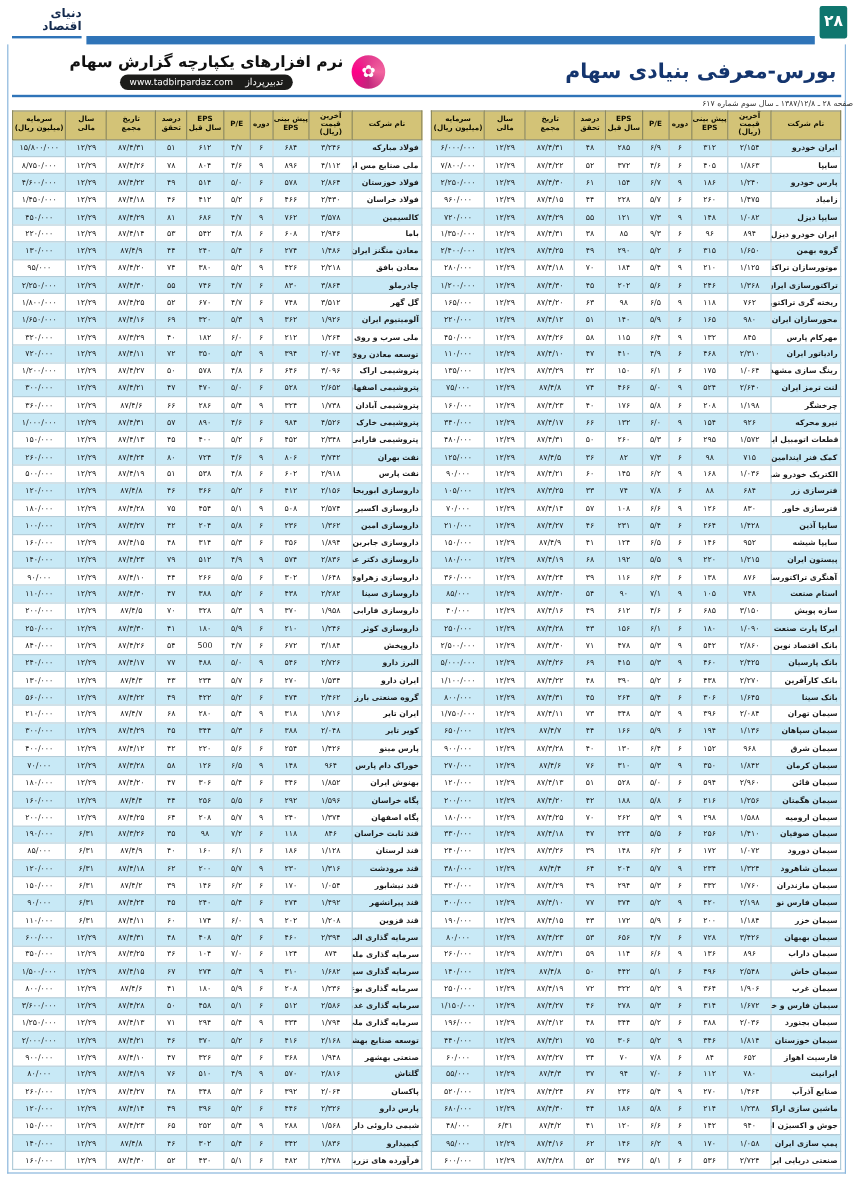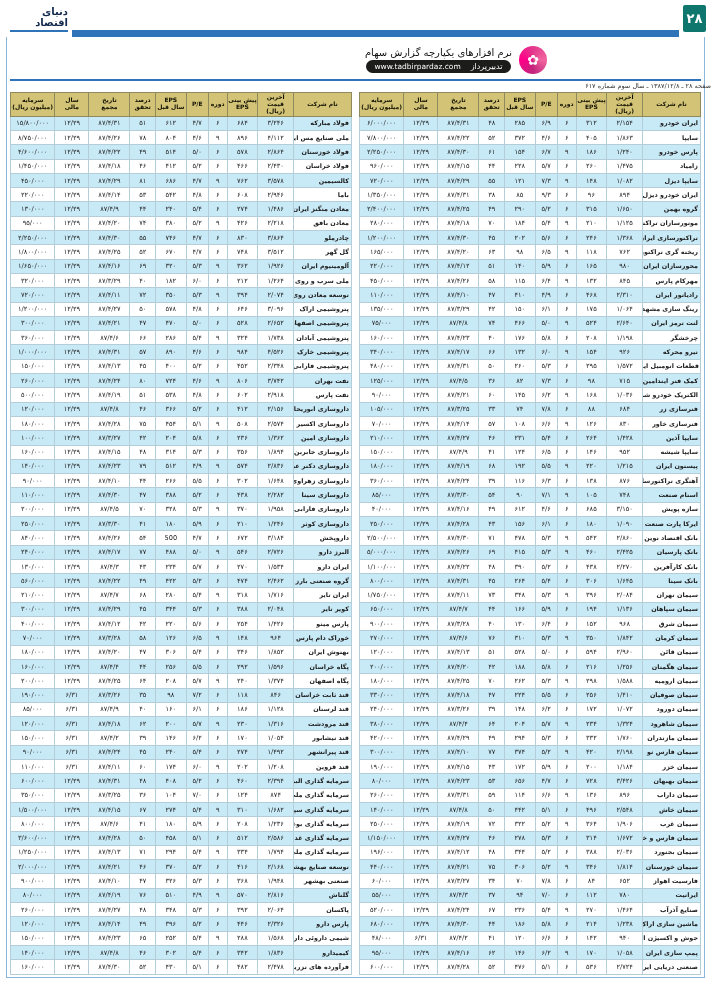--- a/index.html
+++ b/index.html
@@ -21,21 +21,21 @@
 
   .header{position:absolute;top:41px;right:14px;left:14px;height:37px;
           display:flex;align-items:center}
   .title{font-size:17px;font-weight:800;color:#14356e;letter-spacing:-.3px;white-space:nowrap}
   .ad{display:flex;align-items:center;gap:7px;margin-right:150px}
   .logo-circle{width:28px;height:28px;border-radius:50%;
                background:conic-gradient(#e23a8e,#f2659f,#c2267c,#f08,#e23a8e);
                display:flex;align-items:center;justify-content:center;
                color:#fff;font-size:14px;line-height:1}
   .ad-text{display:flex;flex-direction:column;align-items:center;gap:2px}
-  .ad-line1{font-size:10px;font-weight:normal;color:#111;white-space:nowrap}
+  .ad-line1{font-size:13px;font-weight:bold;color:#111;white-space:nowrap}
   .ad-box{background:#1c1c1a;color:#fff;border-radius:8px;padding:2px 8px;
           font-size:8px;display:flex;gap:10px;align-items:center;white-space:nowrap}
   .ad-box .url{direction:ltr;unicode-bidi:isolate;font-size:7.5px}
 
   .rule{position:absolute;top:79px;right:10px;left:10px;height:2px;background:#2f74b8}
   .dateline{position:absolute;top:82px;right:0;left:0;text-align:right;
             font-size:6.5px;color:#333}
 
   .tables{position:absolute;top:92px;bottom:8px;right:10px;left:10px;
           display:flex;gap:7px}
@@ -52,20 +52,21 @@
 </style>
 </head>
 <body>
 
 <div class="pagenum">۲۸</div>
 <div class="masthead">دنیای اقتصاد</div>
 <div class="topband"></div>
 <div class="frame"></div>
 
 <div class="header">
+  <h1 class="title">بورس-معرفی بنیادی سهام</h1>
   <div class="ad">
     <div class="logo-circle">✿</div>
     <div class="ad-text">
       <div class="ad-line1">نرم افزارهای یکپارچه گزارش سهام</div>
       <div class="ad-box">
         <span>تدبیرپرداز</span>
         <span class="url">www.tadbirpardaz.com</span>
       </div>
     </div>
   </div>

